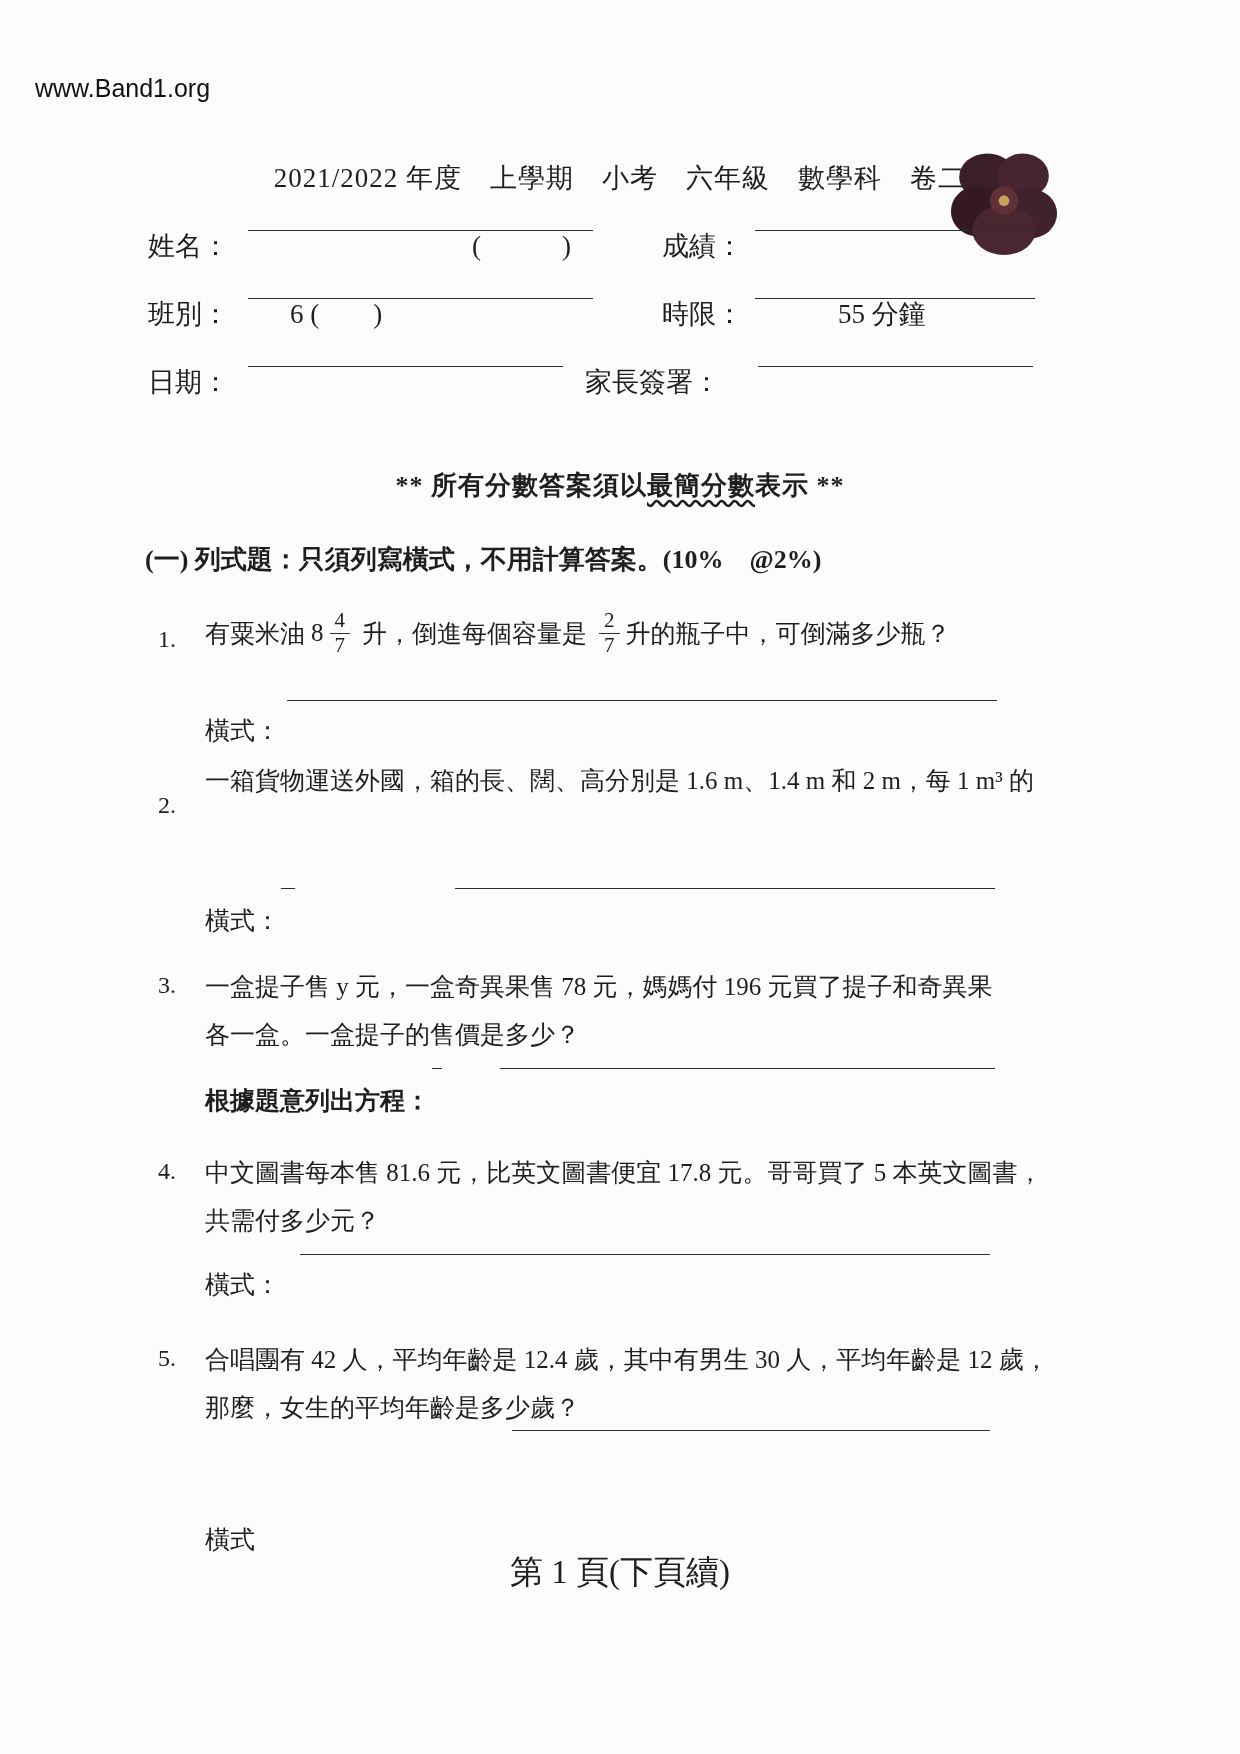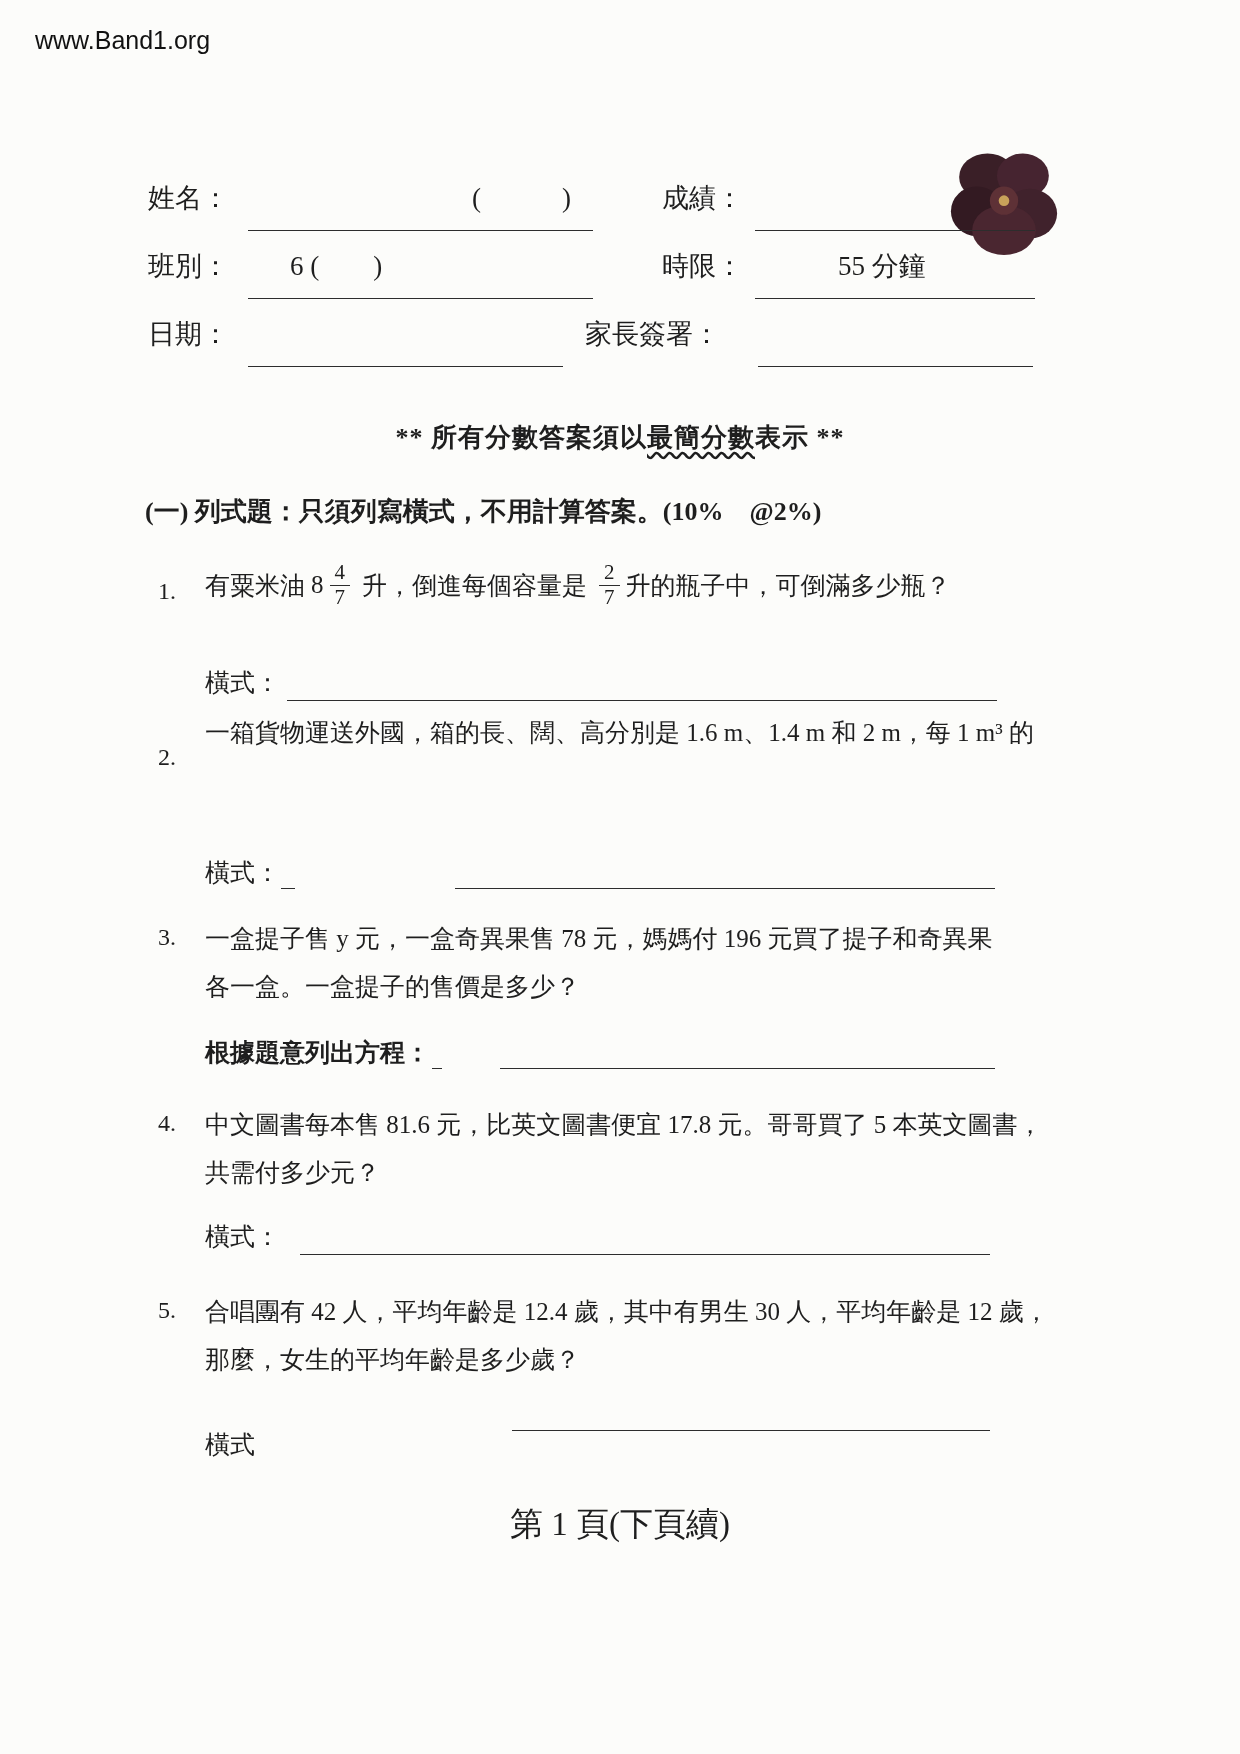--- a/index.html
+++ b/index.html
@@ -6,21 +6,21 @@
   html,body { background:#9a9a9a; }
   .page {
     position:relative;
     width:1240px; height:1754px;
     margin:0 auto;
     background:#fcfcfa;
     font-family:"Liberation Serif","DejaVu Serif",serif;
     color:#1e1e1e;
     overflow:hidden;
   }
-  .abs { position:absolute; white-space:nowrap; }
+  .abs { position:absolute; white-space:nowrap;margin-top:48px; }
   .center { left:0; width:100%; text-align:center; }
   .watermark { font-family:"Liberation Sans","DejaVu Sans",sans-serif; font-size:25px; color:#111; }
   .title { font-size:27px; letter-spacing:1px; }
   .label { font-size:27px; }
   .qnum  { font-size:24px; }
   .qtext { font-size:25px; }
   .ansl  { font-size:25px; }
   .bold  { font-weight:bold; }
   .uline { position:absolute; height:0; border-bottom:1.7px solid #2d2d2d; }
   .notice { font-size:26px; font-weight:bold; letter-spacing:1px; }
@@ -38,20 +38,21 @@
   .footer { font-size:33px; }
   .flower { position:absolute; }
 </style>
 </head>
 <body>
 
 <div class="page">
 
   <div class="abs watermark" style="left:35px; top:26px;">www.Band1.org</div>
 
+  <div class="abs title center" style="top:112px;">2021/2022 年度　上學期　小考　六年級　數學科　卷二</div>
 
   <div class="flower" style="left:945px; top:142px; width:118px; height:122px;">
     <svg width="118" height="122" viewBox="0 0 100 100">
       <ellipse cx="36" cy="28" rx="24" ry="20" fill="#3a1f27"></ellipse>
       <ellipse cx="66" cy="27" rx="22" ry="19" fill="#462430"></ellipse>
       <ellipse cx="27" cy="57" rx="22" ry="21" fill="#331a22"></ellipse>
       <ellipse cx="72" cy="59" rx="23" ry="21" fill="#40222c"></ellipse>
       <ellipse cx="50" cy="73" rx="27" ry="21" fill="#4a2630"></ellipse>
       <circle cx="50" cy="48" r="12" fill="#5e3136"></circle>
       <circle cx="50" cy="48" r="4.5" fill="#c8a25a"></circle>
@@ -117,18 +118,18 @@
 
   <div class="abs qnum" style="left:158px; top:1110px;">4.</div>
   <div class="abs qtext" style="left:205px; top:1108px;">中文圖書每本售 81.6 元，比英文圖書便宜 17.8 元。哥哥買了 5 本英文圖書，</div>
   <div class="abs qtext" style="left:205px; top:1156px;">共需付多少元？</div>
   <div class="abs ansl" style="left:205px; top:1220px;">橫式：</div>
   <div class="uline" style="left:300px; top:1254px; width:690px;"></div>
 
   <div class="abs qnum" style="left:158px; top:1297px;">5.</div>
   <div class="abs qtext" style="left:205px; top:1295px;">合唱團有 42 人，平均年齡是 12.4 歲，其中有男生 30 人，平均年齡是 12 歲，</div>
   <div class="abs qtext" style="left:205px; top:1343px;">那麼，女生的平均年齡是多少歲？</div>
-  <div class="abs ansl" style="left:205px; top:1428px;text-align:right;">橫式</div>
+  <div class="abs ansl" style="left:205px; top:1475px;text-align:right;">橫式</div>
   <div class="uline" style="left:512px; top:1430px; width:478px;"></div>
 
   <div class="abs footer center" style="top:1502px;">第 1 頁(下頁續)</div>
 
 </div>
 
 </body></html>

